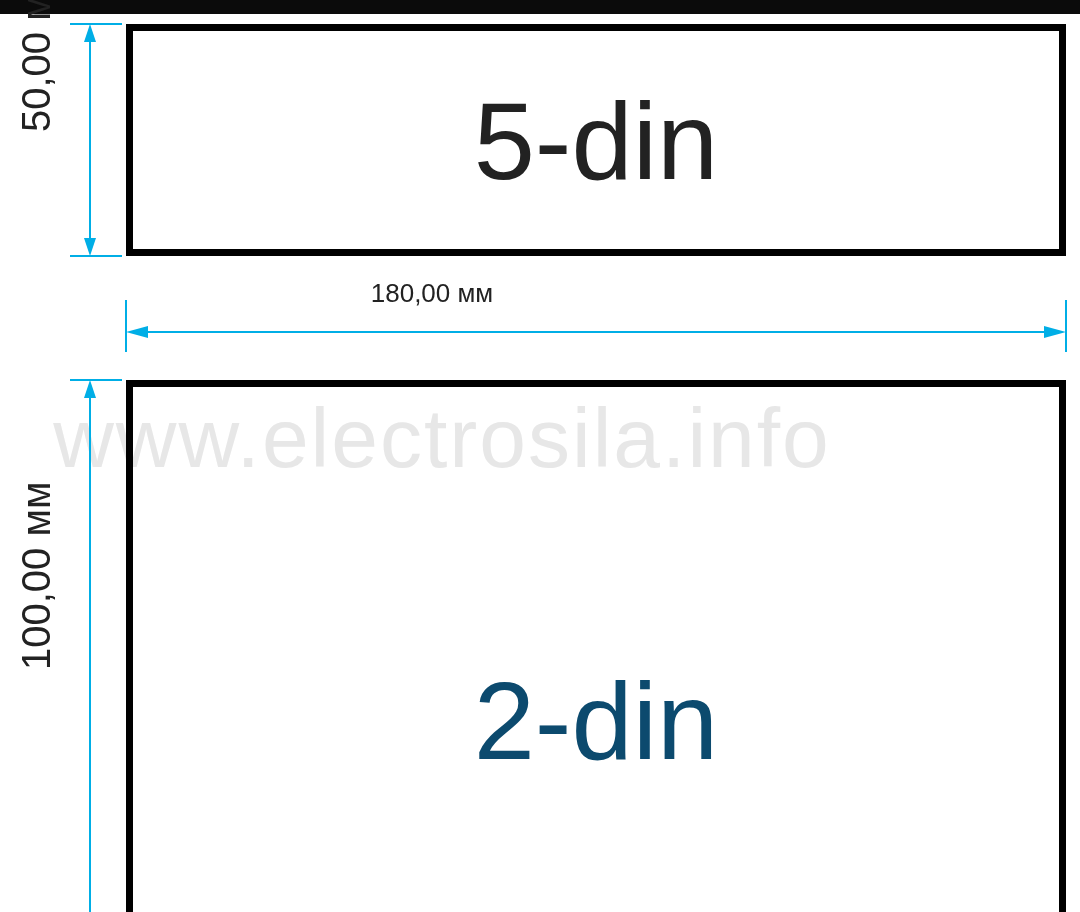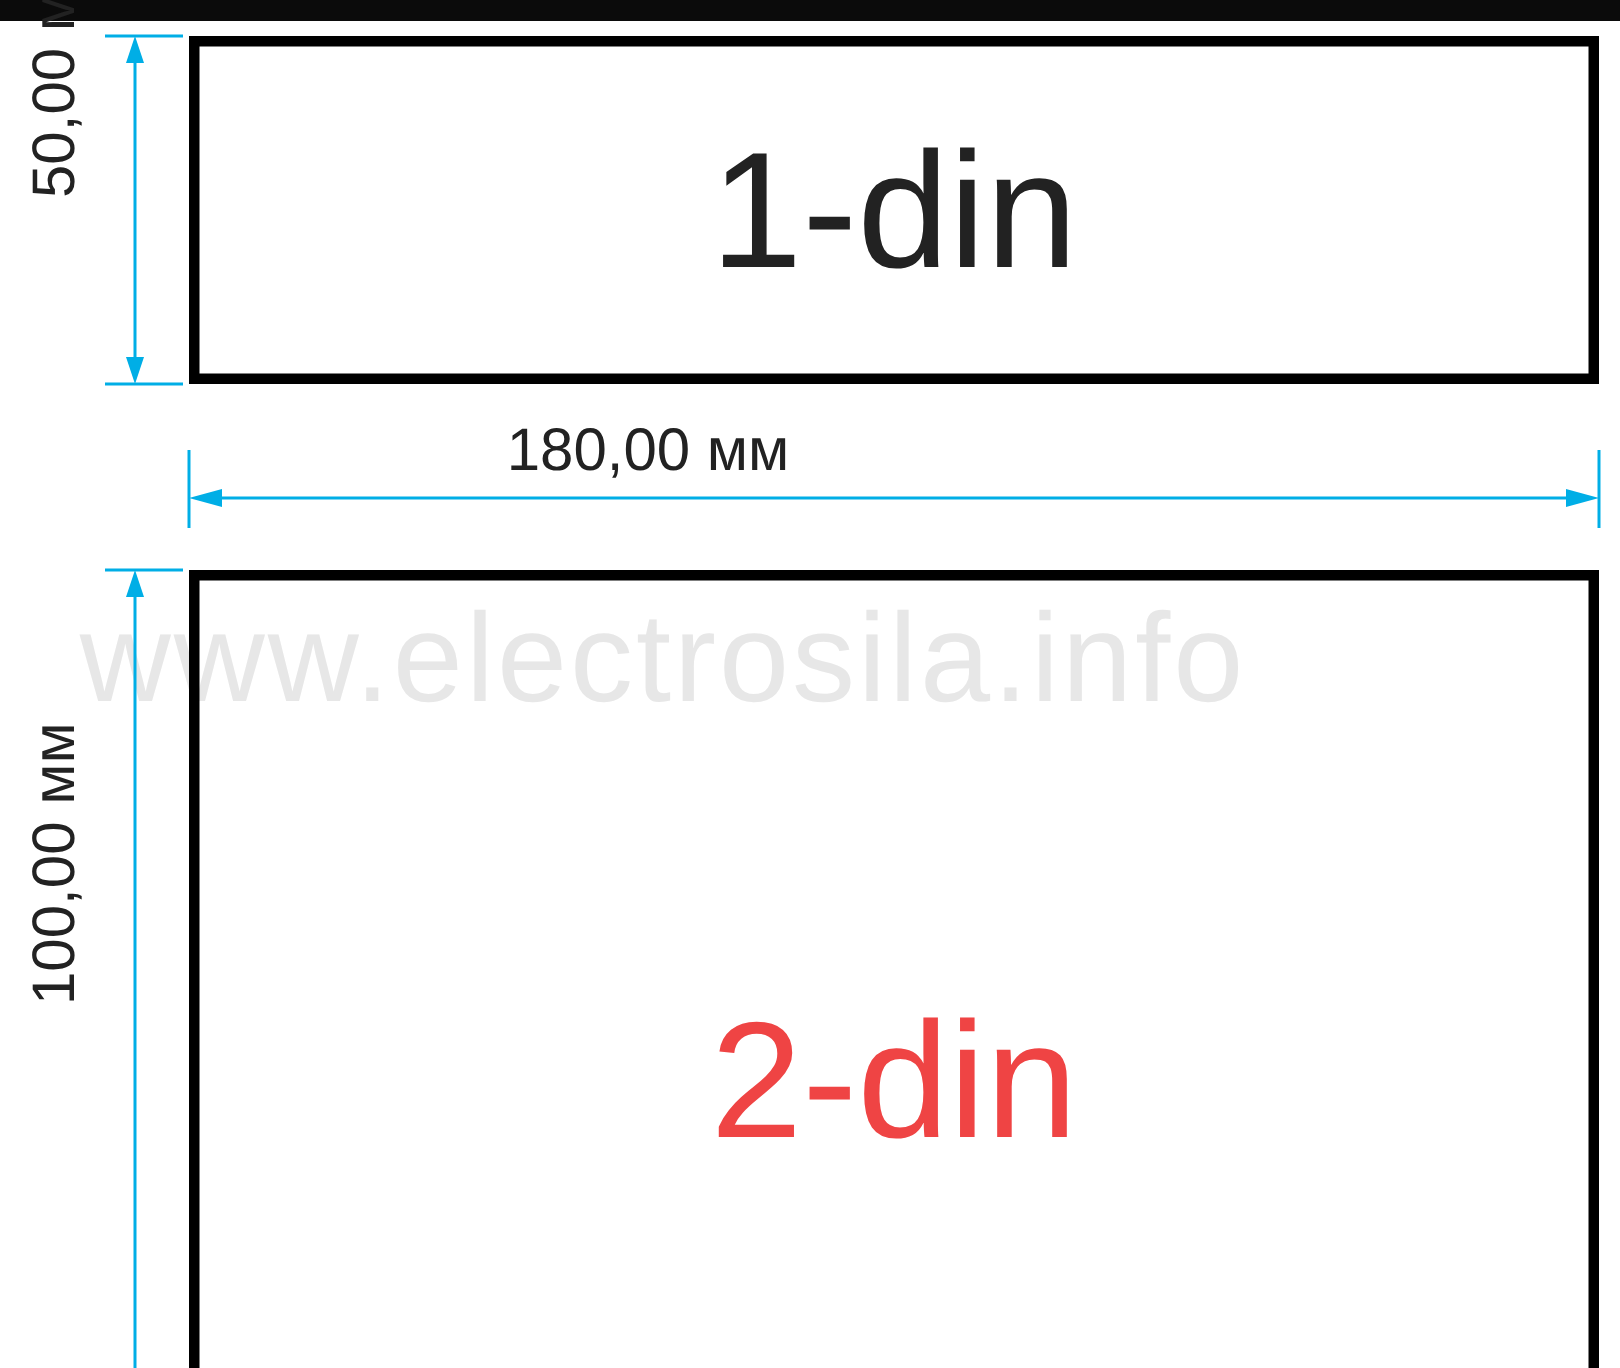--- a/index.html
+++ b/index.html
@@ -61,21 +61,21 @@
     width: 940px;
     height: 600px; 
     border: 7px solid #000;
     display: flex;
     align-items: flex-start;
     justify-content: center;
   }
   .box2-label {
     margin-top: 270px;
     font-size: 110px;
-    color: #ef4444;
+    color: #0c4a6e;
     font-weight: 400;
   }
 
   
   .dim-h1 {
     position: absolute;
     top: 132px;
     left: 14px;
     transform: rotate(-90deg);
     transform-origin: left top;
@@ -92,42 +92,42 @@
     font-size: 40px;
     color: #222;
     white-space: nowrap;
   }
   .dim-w {
     position: absolute;
     top: 278px;
     left: 0;
     width: 864px;
     text-align: center;
-    font-size: 40px;
+    font-size: 26px;
     color: #222;
   }
 
   
   svg.dim {
     position: absolute;
     overflow: visible;
     pointer-events: none;
   }
   .dim-stroke { stroke: #00aee6; stroke-width: 2; fill: none; }
   .dim-fill { fill: #00aee6; }
 </style>
 </head>
 <body>
 
 <div class="top-band"></div>
 
 <div class="watermark">www.electrosila.info</div>
 
 <div class="box1">
-  <span class="box1-label">1-din</span>
+  <span class="box1-label">5-din</span>
 </div>
 
 <div class="box2">
   <span class="box2-label">2-din</span>
 </div>
 
 <div class="dim-h1">50,00 мм</div>
 <div class="dim-h2">100,00 мм</div>
 <div class="dim-w">180,00 мм</div>
 

